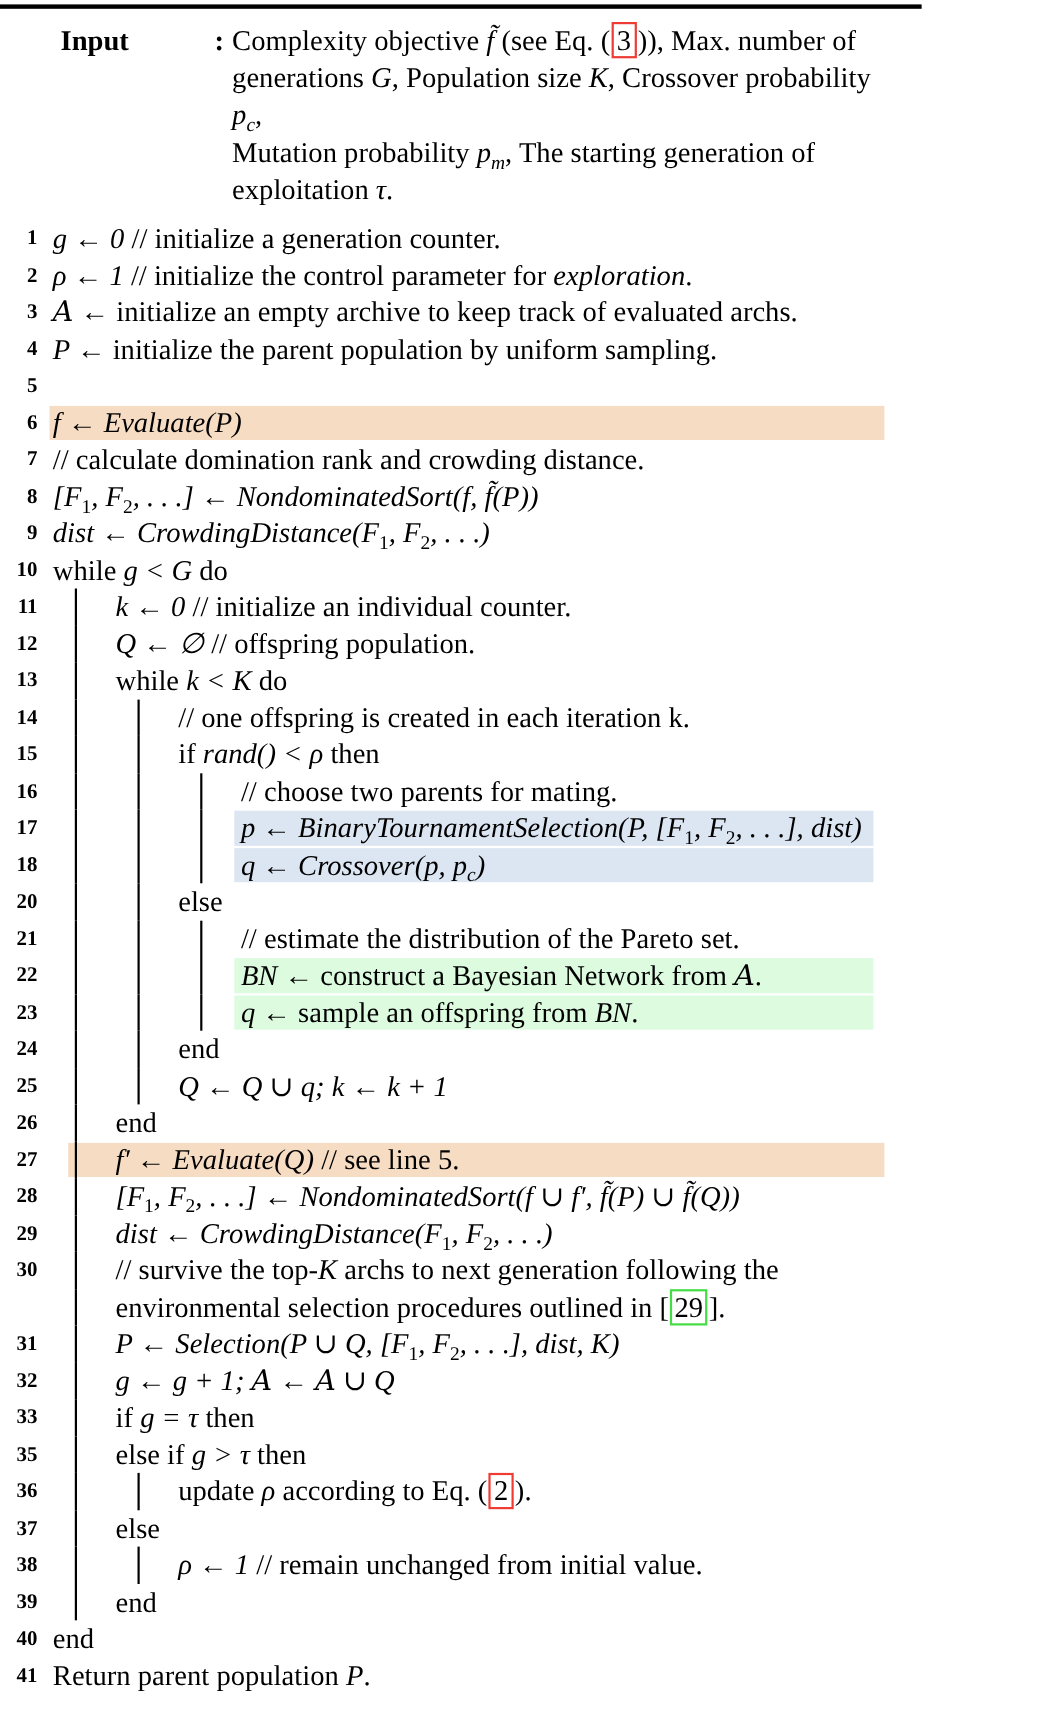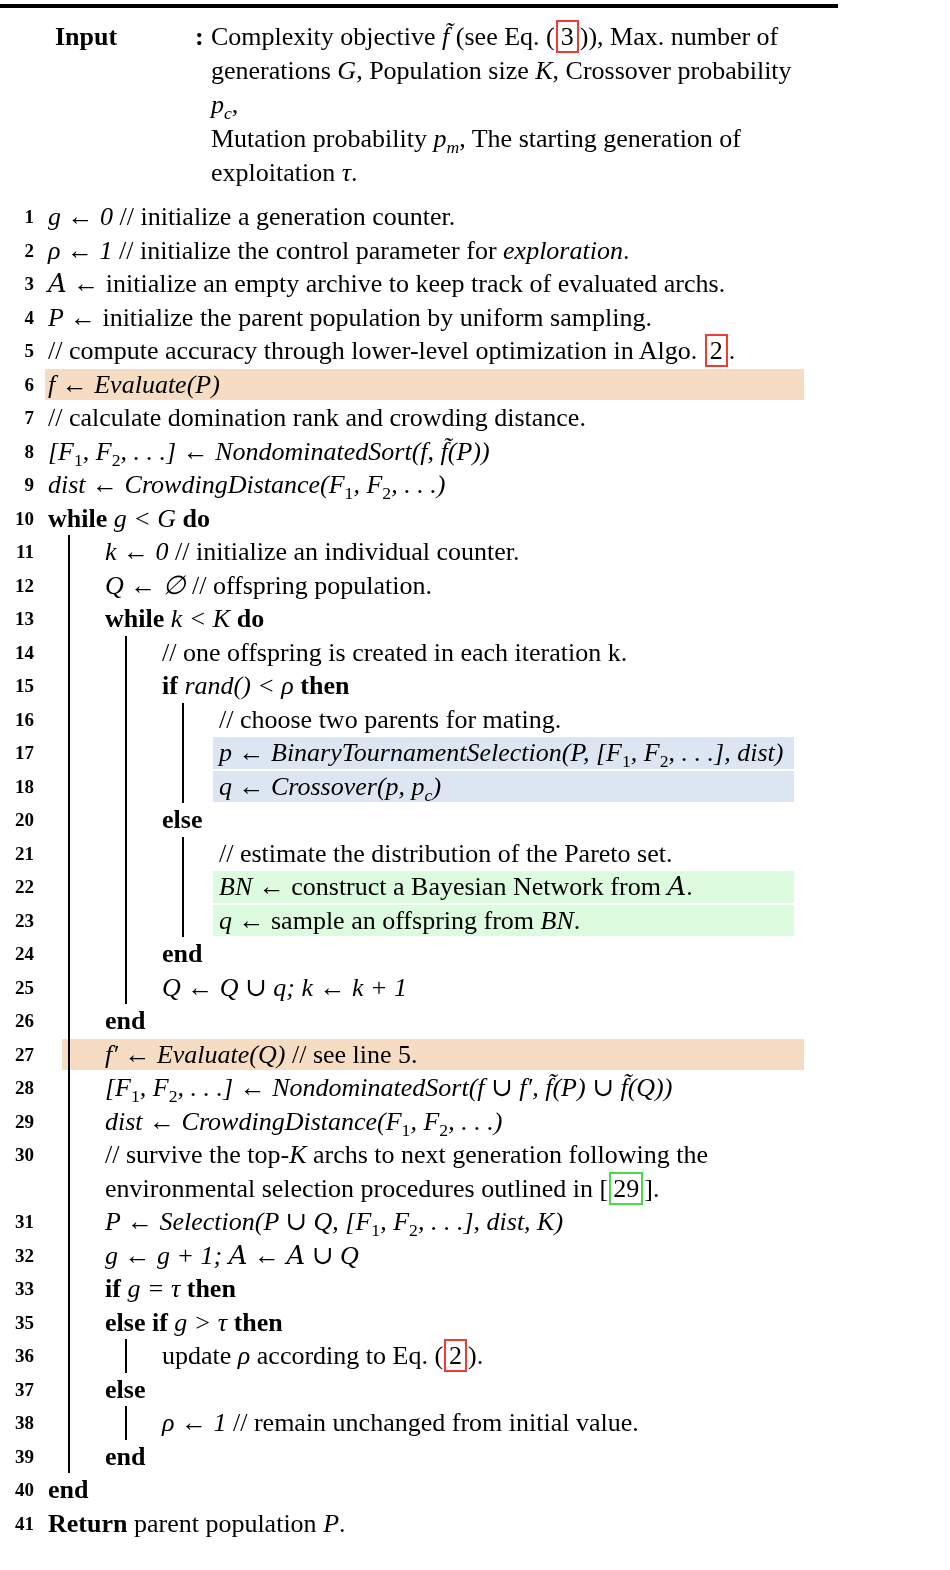--- a/index.html
+++ b/index.html
@@ -20,21 +20,21 @@
   .ind{width:57px;flex:none;position:relative;z-index:2;}
   .ind::before{content:"";position:absolute;left:20px;top:0;bottom:0;width:2px;background:#000;}
   .ct{position:relative;z-index:2;white-space:nowrap;}
   .hl{position:absolute;top:1px;bottom:1px;z-index:1;}
   .hl-o{background:var(--hl-o);}
   .hl-b{background:var(--hl-b);}
   .hl-g{background:var(--hl-g);}
   
   .sr{font-style:normal;margin-top:34px;}
   .si{font-style:italic;}
-  .sk{font-weight:bold;}
+  .sk{font-weight:normal;}
   .ssc{font-style:italic;font-family:"DejaVu Serif",serif;}
   sub{font-size:68%;line-height:0;}
   sub.si{font-style:italic;}
   .br{border:2px solid var(--box-r);padding:0 3px;margin:0 1px;}
   .bg{border:2px solid var(--box-g);padding:0 2px;margin:0 1px;}
 </style>
 </head>
 <body>
 
 <div class="page">
@@ -68,21 +68,20 @@
         <div class="ct"><span class="ssc">A</span><span class="si"> ← </span><span class="sr">initialize an empty archive to keep track of evaluated archs.</span></div>
       </div>
       <div class="row">
         <div class="num">4</div>
         <div class="gap"></div>
         <div class="ct"><span class="si">P ← </span><span class="sr">initialize the parent population by uniform sampling.</span></div>
       </div>
       <div class="row">
         <div class="num">5</div>
         <div class="gap"></div>
-        <div class="ct"><span class="sr">// compute accuracy through lower-level optimization in Algo. </span><span class="br">2</span><span class="sr">.</span></div>
       </div>
       <div class="row">
         <div class="hl hl-o" style="left: 45px; right: 34px;"></div>
         <div class="num">6</div>
         <div class="gap"></div>
         <div class="ct"><span class="si">f ← </span><span class="si">Evaluate</span><span class="si">(P)</span></div>
       </div>
       <div class="row">
         <div class="num">7</div>
         <div class="gap"></div>

